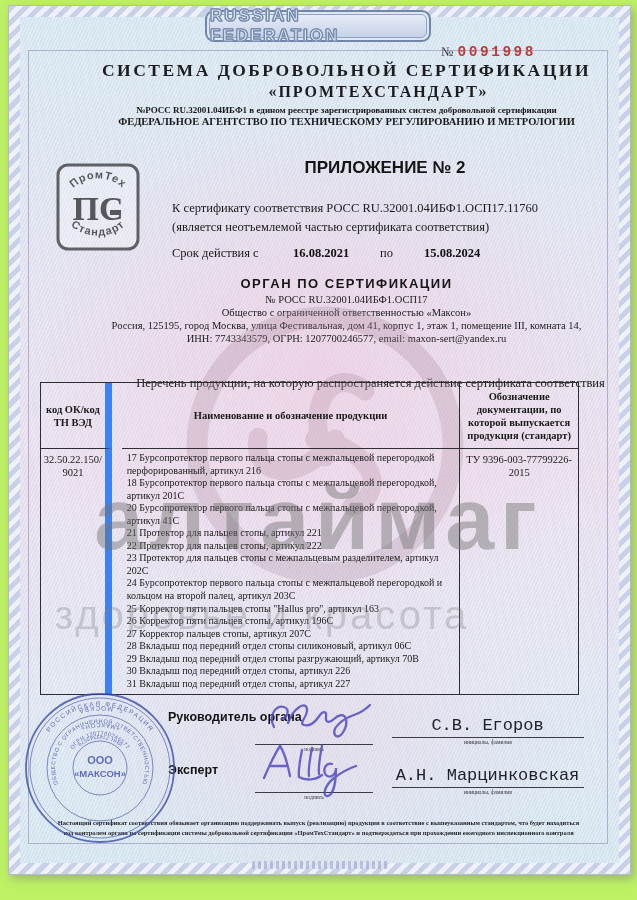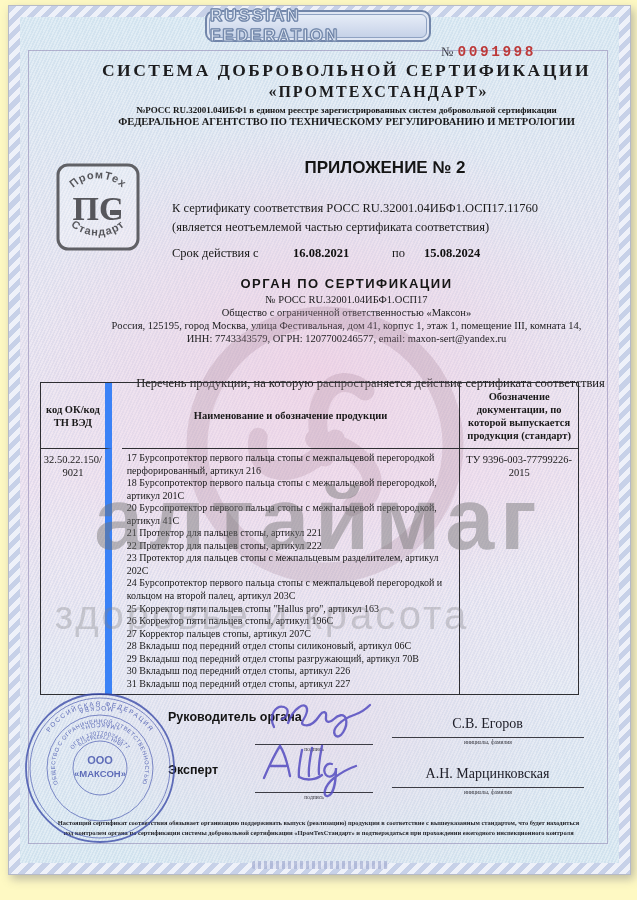--- a/index.html
+++ b/index.html
@@ -1,17 +1,17 @@
 <!DOCTYPE html>
 <html><head>
 <meta charset="utf-8">
 <style>
   html,body{margin:0;padding:0;}
   body{background:#ffffff;font-family:"Liberation Serif","DejaVu Serif",serif;}
-  .page{position:relative;width:637px;height:900px;background:#fef9c3;overflow:hidden;}
+  .page{position:relative;width:637px;height:900px;background:#bef264;overflow:hidden;}
   .abs{position:absolute;}
 
   
   .sheet{left:8px;top:5px;width:621px;height:868px;
     background:repeating-linear-gradient(135deg,#c7d1e8 0 5px,#eef1f9 5px 10px);
     border:1px solid #b6bac8;box-shadow:3px 4px 9px rgba(110,110,125,.45);}
   .inner{position:absolute;left:11px;top:11px;right:11px;bottom:11px;
     background:
       radial-gradient(ellipse 70% 45% at 50% 42%,rgba(242,196,220,.50),rgba(242,196,220,0) 70%),
       radial-gradient(ellipse 60% 30% at 50% 85%,rgba(238,205,225,.35),rgba(238,205,225,0) 70%),
@@ -38,21 +38,21 @@
   .title2{top:83px;font-size:16px;font-weight:bold;letter-spacing:2px;margin-left:32px;}
   .registry{top:105px;font-size:9px;font-weight:bold;color:#181818;}
   .agency{top:116px;font-size:10.5px;font-weight:bold;color:#181818;}
 
   .annex-title{top:158px;left:135px;width:500px;text-align:center;
     font-family:"Liberation Sans","DejaVu Sans",sans-serif;font-weight:800;font-size:17px;color:#151515;}
   .annex-ref{top:201px;left:172px;font-size:12.5px;color:#1b1b1b;}
   .annex-note{top:220px;left:172px;font-size:12.5px;color:#1b1b1b;}
   .v-label{top:246px;left:172px;font-size:12.5px;color:#1b1b1b;}
   .v-from{top:246px;left:293px;font-size:12.5px;font-weight:bold;color:#111;}
-  .v-po{top:246px;left:392px;font-size:12.5px;color:#1b1b1b;}
+  .v-po{top:246px;left:380px;font-size:12.5px;color:#1b1b1b;}
   .v-to{top:246px;left:424px;font-size:12.5px;font-weight:bold;color:#111;}
 
   .organ-title{top:276px;font-family:"Liberation Sans","DejaVu Sans",sans-serif;font-weight:700;
     font-size:13px;letter-spacing:1.5px;color:#161616;}
   .organ-num{top:294px;font-size:10.5px;}
   .org-name{top:307px;font-size:10.5px;}
   .org-addr{top:320px;font-size:10.5px;}
   .org-req{top:333px;font-size:10.5px;}
   .products-heading{top:376px;font-size:12.5px;font-weight:normal;color:#141414;margin-left:24px;}
 
@@ -68,21 +68,21 @@
   .tbody .c1,.tbody .c3{font-size:10.5px;text-align:center;padding-top:4px;line-height:13px;}
   .tbody .c2{padding:3px 5px 4px 5px;}
   .item{font-size:10px;line-height:12.55px;color:#191919;}
 
   
   .sig-label{font-family:"Liberation Sans","DejaVu Sans",sans-serif;font-weight:700;font-size:12.5px;color:#141414;z-index:3;}
   .head-label{top:710px;left:168px;}
   .expert-label{top:763px;left:168px;text-align:right;}
   .sigline{border-top:1px solid #3c3c44;z-index:3;}
   .caption{font-size:5.6px;color:#3a3a42;text-align:center;z-index:3;}
-  .name{font-size:14px;color:#20202a;text-align:center;z-index:3;}
+  .name{font-size:17px;color:#20202a;text-align:center;z-index:3;font-family:Liberation Mono, monospace;}
 
   .fineprint{top:818px;left:30px;width:577px;text-align:center;font-size:6.45px;font-weight:bold;
     line-height:9.5px;color:#26262c;z-index:3;}
   .microstrip{left:252px;top:861px;width:136px;height:8px;border-radius:2px;opacity:.75;
     background:repeating-linear-gradient(90deg,#a9b2d4 0 3px,#e0e4f3 3px 6px);}
 
   
   .wm-brand{top:468px;left:0px;width:637px;text-align:center;z-index:5;pointer-events:none;
     font-family:"Liberation Sans","DejaVu Sans",sans-serif;font-weight:bold;font-size:88px;
     letter-spacing:6px;color:rgba(112,112,114,.45);}

